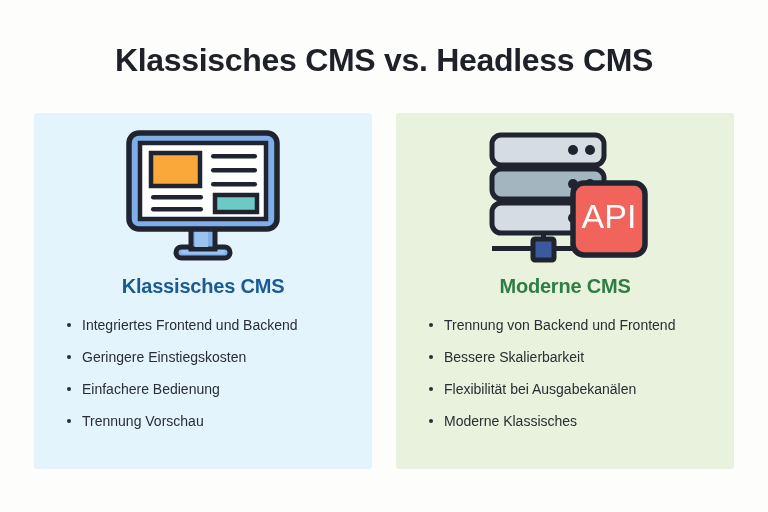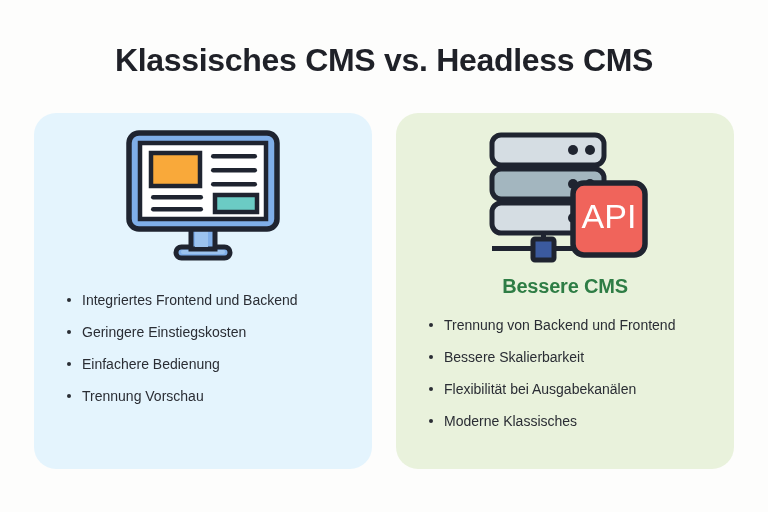--- a/index.html
+++ b/index.html
@@ -35,21 +35,21 @@
     position: absolute;
     top: 113px;
     left: 34px;
     width: 700px;
     height: 356px;
     display: flex;
     gap: 24px;
   }
   .card {
     flex: 1 1 0;
-    border-radius: 22px;
+    border-radius: 3px;
     position: relative;
     box-sizing: border-box;
     overflow: hidden;
   }
   .card-classic { background: #e4f4fd; }
   .card-headless { background: #e9f2dc; }
 
   .card-icon {
     height: 160px;
     display: flex;
@@ -124,20 +124,21 @@
           <rect x="88" y="43" width="46" height="4.5" rx="2.2" fill="#1f2430"></rect>
           <rect x="88" y="57" width="46" height="4.5" rx="2.2" fill="#1f2430"></rect>
 
           <rect x="28" y="70" width="52" height="4.5" rx="2.2" fill="#1f2430"></rect>
           <rect x="28" y="82" width="52" height="4.5" rx="2.2" fill="#1f2430"></rect>
 
           <rect x="92" y="70" width="42" height="17" fill="#6BCBC4" stroke="#1f2430" stroke-width="4.5"></rect>
         </svg>
       </div>
 
+      <div class="card-heading heading-classic">Klassisches CMS</div>
 
       <ul class="card-list">
         <li>Integriertes Frontend und Backend</li>
         <li>Geringere Einstiegskosten</li>
         <li>Einfachere Bedienung</li>
         <li>Trennung Vorschau</li>
       </ul>
     </div>
 
     <div class="card card-headless">
@@ -160,21 +161,21 @@
           <circle cx="110" cy="59" r="5" fill="#1f2430"></circle>
 
           <rect x="12" y="78" width="112" height="30" rx="9" fill="#d5dde3" stroke="#1f2430" stroke-width="5"></rect>
           <circle cx="93" cy="93" r="5" fill="#1f2430"></circle>
 
           <rect x="93" y="58" width="72" height="72" rx="11" fill="#F0645B" stroke="#1f2430" stroke-width="5.5"></rect>
           <text x="129" y="103" text-anchor="middle" font-family="Liberation Sans, sans-serif" font-size="34" fill="#ffffff">API</text>
         </svg>
       </div>
 
-      <div class="card-heading heading-headless">Bessere CMS</div>
+      <div class="card-heading heading-headless">Moderne CMS</div>
 
       <ul class="card-list">
         <li>Trennung von Backend und Frontend</li>
         <li>Bessere Skalierbarkeit</li>
         <li>Flexibilität bei Ausgabekanälen</li>
         <li>Moderne Klassisches</li>
       </ul>
     </div>
 
   </div>

